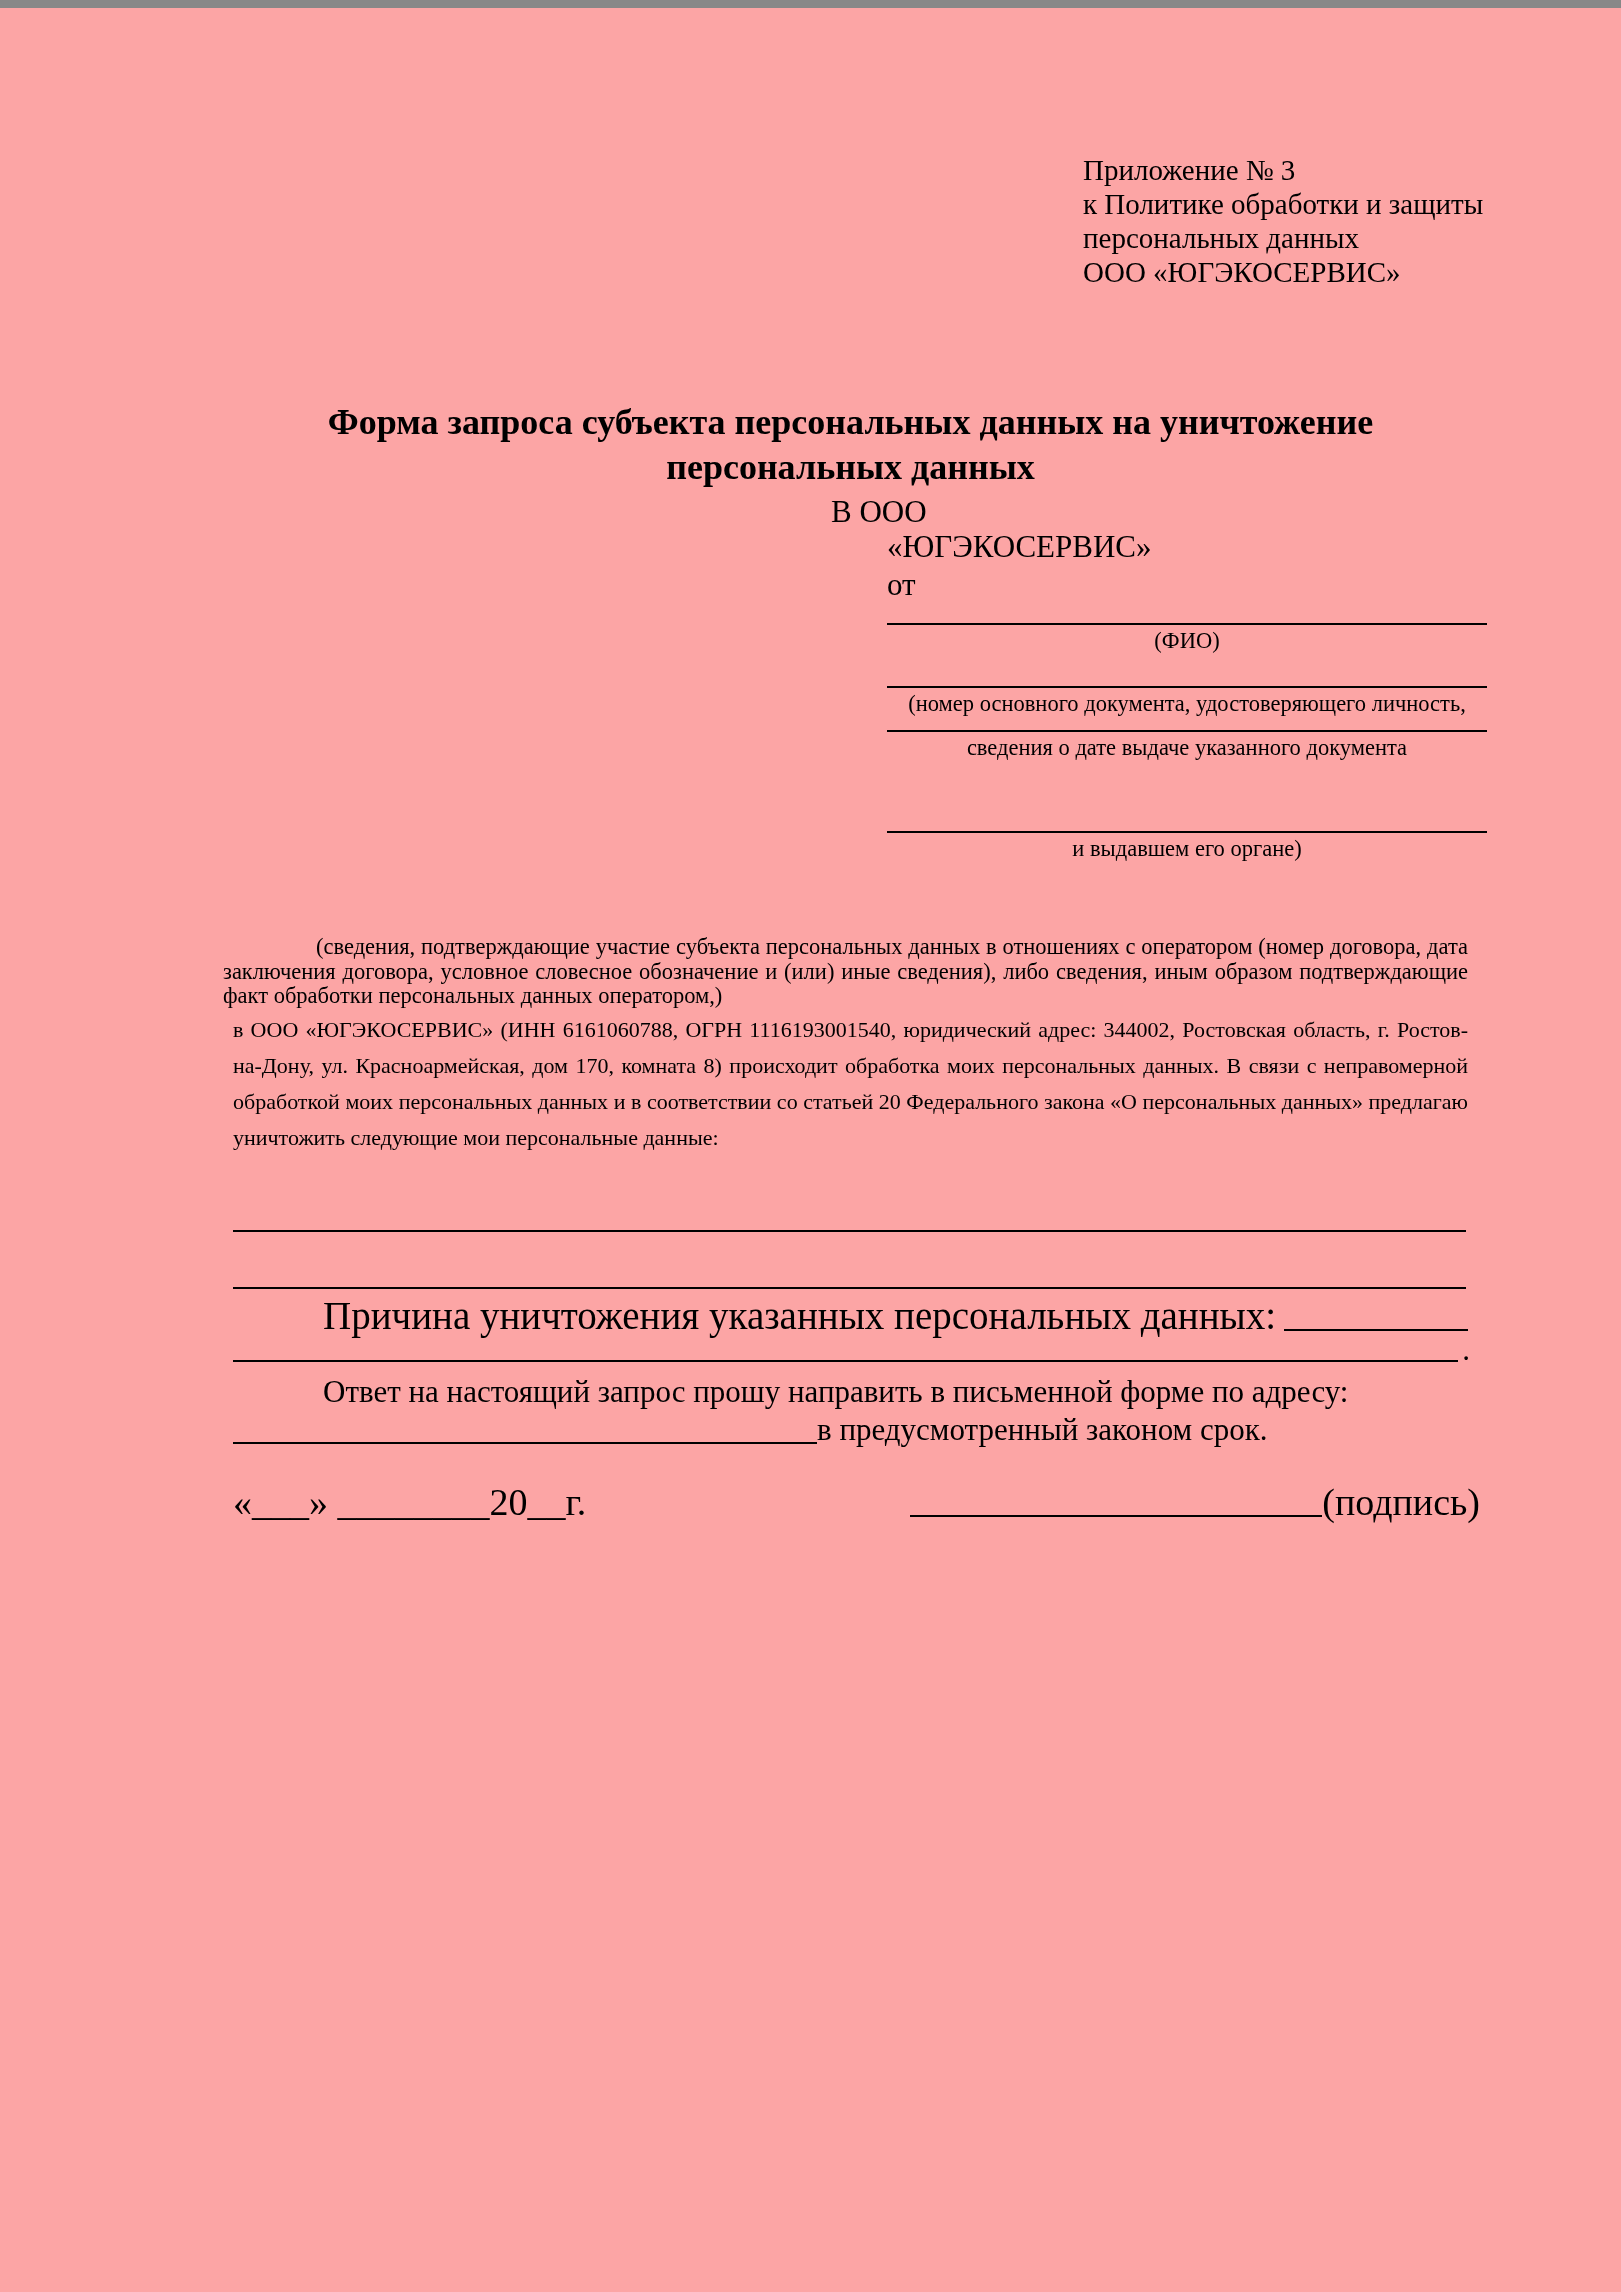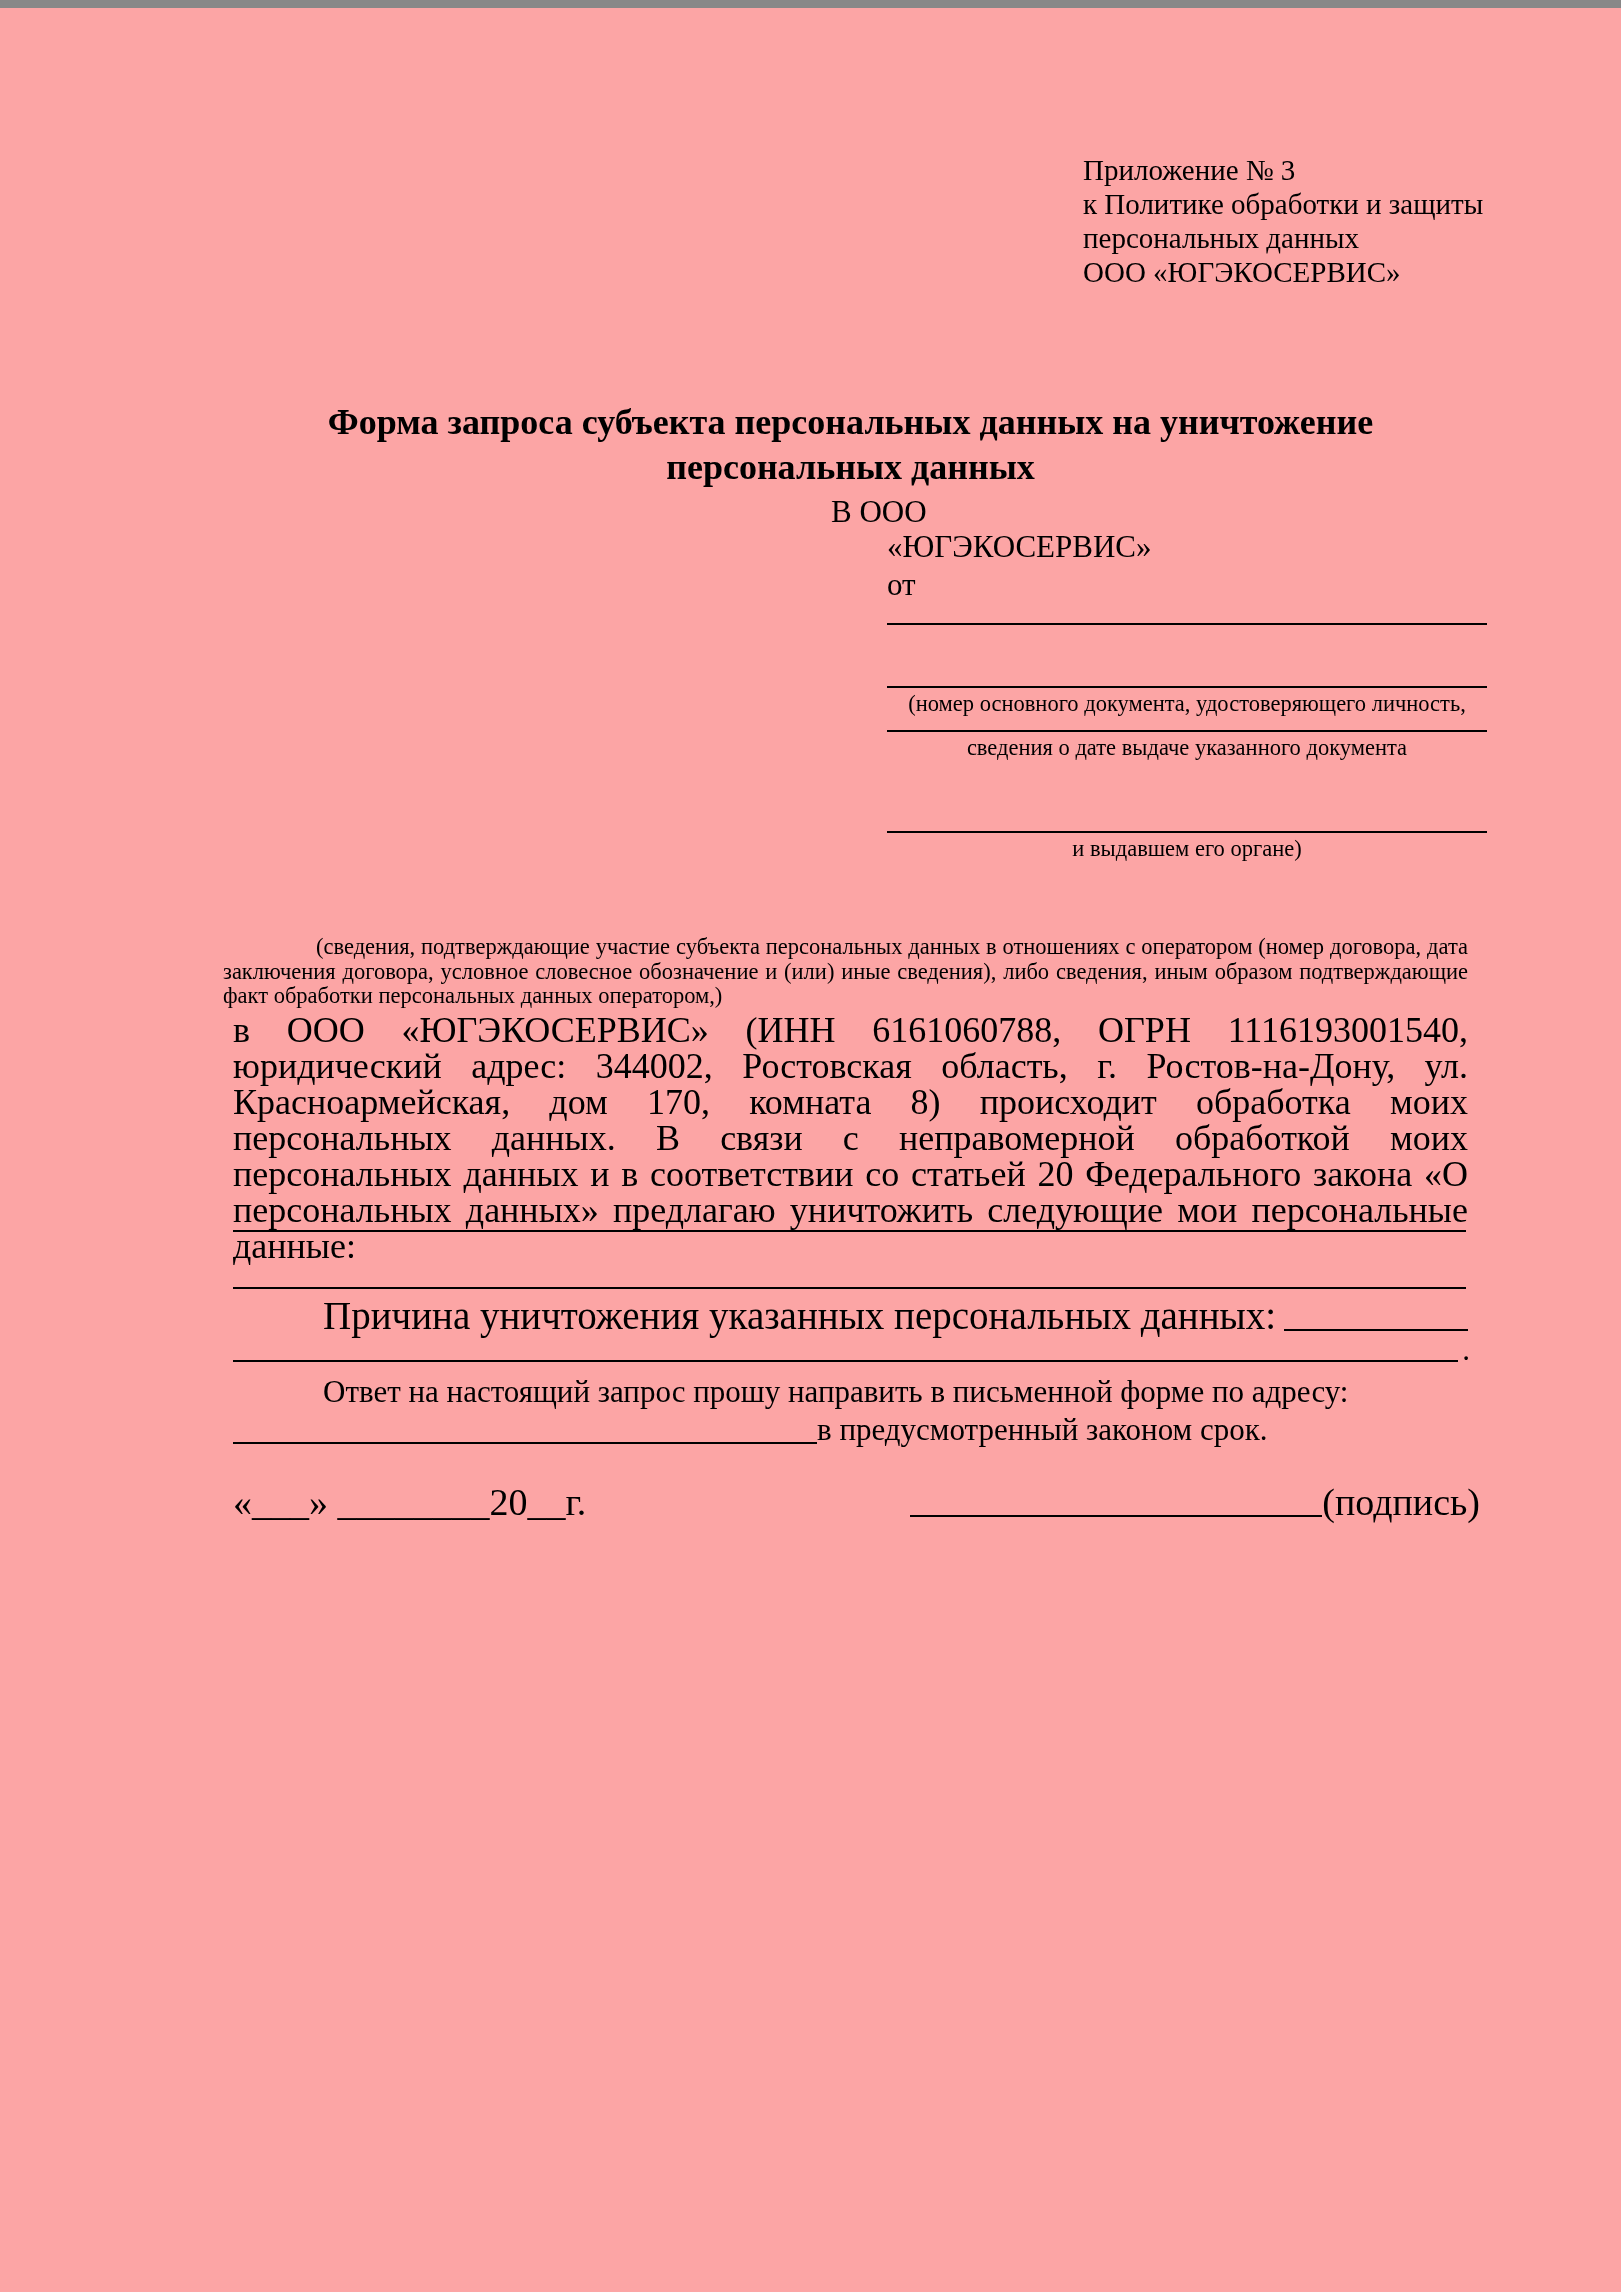--- a/index.html
+++ b/index.html
@@ -35,21 +35,21 @@
   .accordance .lead { white-space: nowrap; padding-left: 86px; }
   .fill-rule { flex: 1 1 auto; border-bottom: 2px solid #000; height: 29px; margin-bottom: 2.9px; margin-left: 7.8px; }
 
   .small-note {
     left: 223px; top: 927px; width: 1245px;
     font-size: 22.5px; line-height: 24.5px; text-align: justify; text-indent: 93px;
   }
 
   .body-par {
     left: 233px; top: 1004px; width: 1235px;
-    font-size: 36px; line-height: 36px; text-align: justify;
+    font-size: 22px; line-height: 36px; text-align: justify;
   }
 
   .wide-blank { left: 233px; width: 1233px; height: 29px; border-bottom: 2.9px solid #000; }
 
   .reason-row { left: 233px; top: 1290px; width: 1235px; display: flex; align-items: flex-end; font-size: 39px; line-height: 36px; }
   .reason-row .lead { white-space: nowrap; padding-left: 90px; }
 
   .reason-cont { left: 233px; top: 1325px; width: 1237px; display: flex; align-items: flex-end; font-size: 31px; line-height: 33px; }
   .reason-cont .cont-rule { flex: 1 1 auto; border-bottom: 2.9px solid #000; height: 27.4px; margin-bottom: 3.9px; }
   .reason-cont .period { padding-left: 3.9px; }
@@ -81,20 +81,21 @@
   </div>
 
   <div class="abs doc-title">Форма запроса субъекта персональных данных на уничтожение персональных данных</div>
 
   <div class="abs addr-line" style="left:831px; top:486px;">В ООО</div>
   <div class="abs addr-line" style="left:887px; top:521px;">«ЮГЭКОСЕРВИС»</div>
   <div class="abs addr-line" style="left:887px; top:559px;">от</div>
 
   <div class="blank-group" style="top:588px;">
     <div class="blank-rule"></div>
+    <div class="blank-cap">(ФИО)</div>
   </div>
   <div class="blank-group" style="top:651px;">
     <div class="blank-rule"></div>
     <div class="blank-cap">(номер основного документа, удостоверяющего личность,</div>
   </div>
   <div class="blank-group" style="top:695px;">
     <div class="blank-rule"></div>
     <div class="blank-cap">сведения о дате выдаче указанного документа</div>
   </div>
   <div class="blank-group" style="top:796px;">

